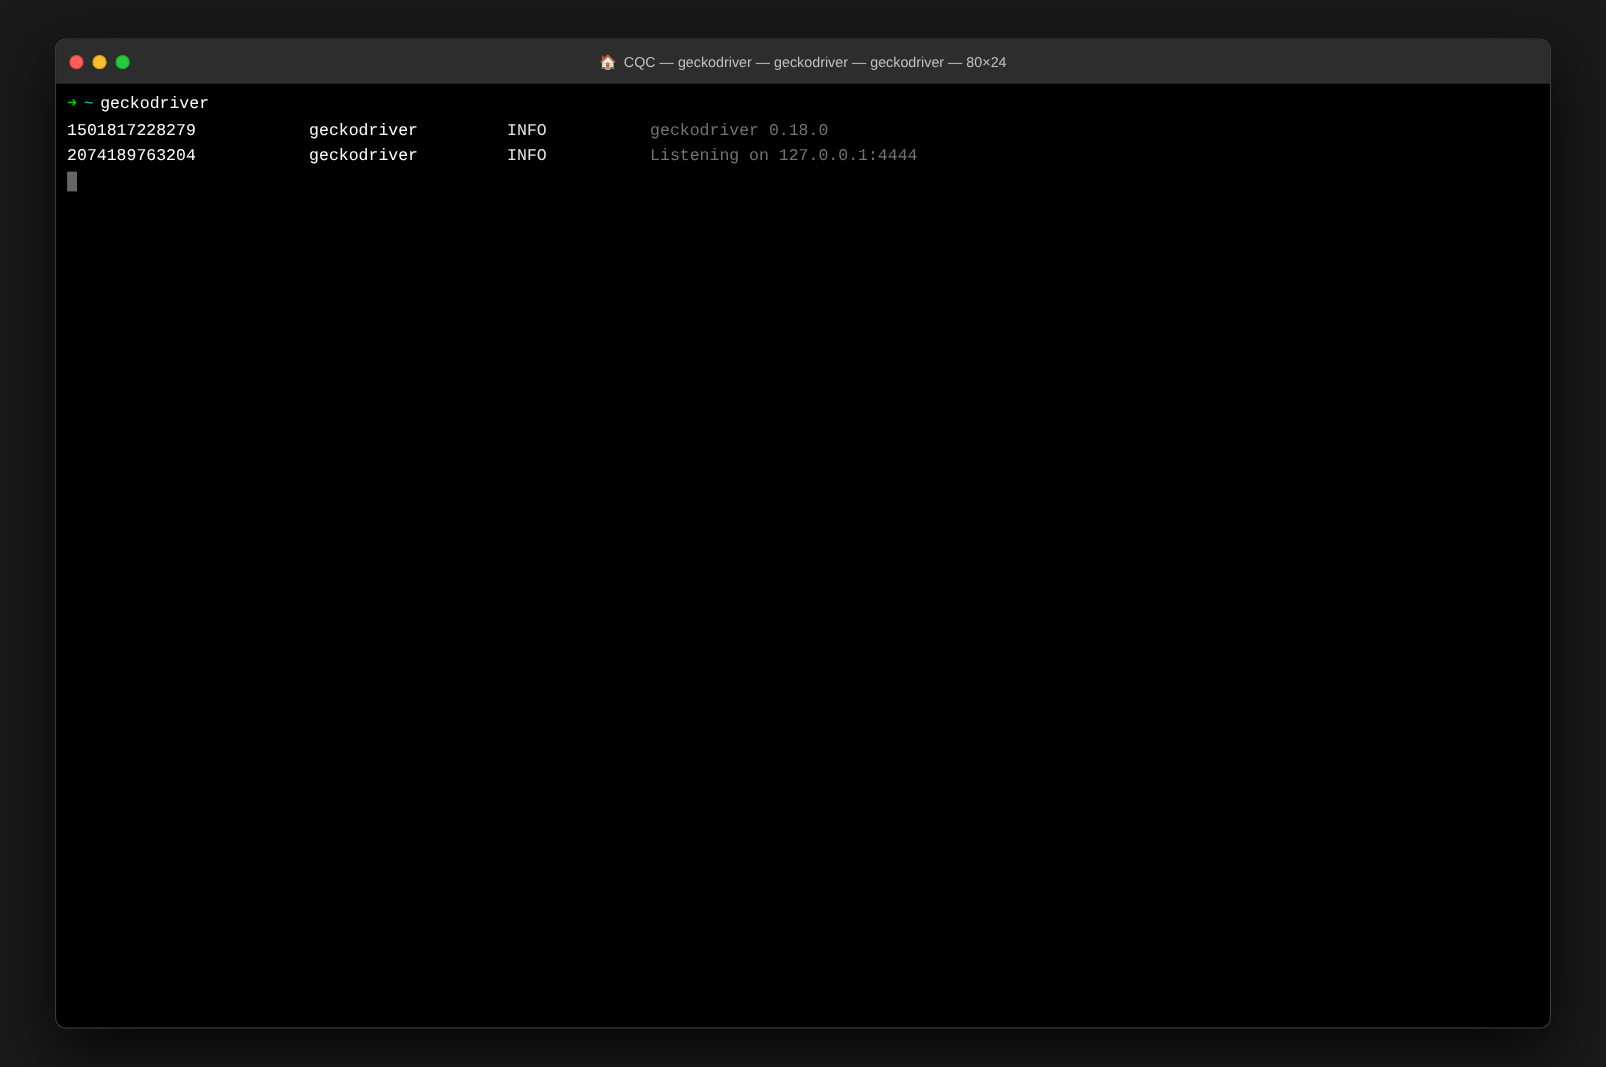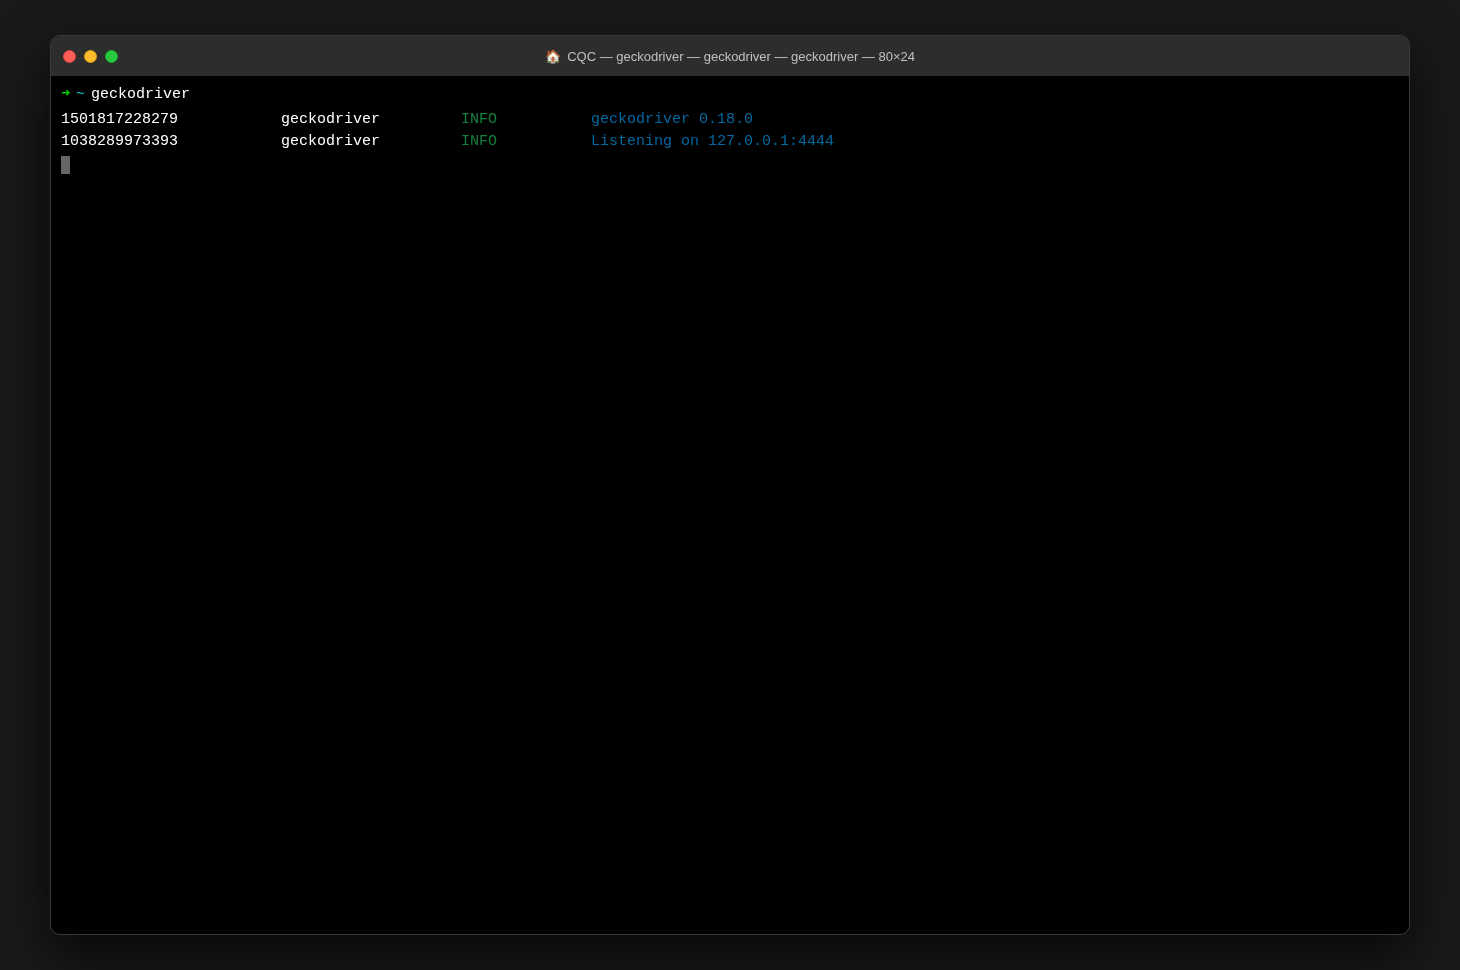--- a/index.html
+++ b/index.html
@@ -127,26 +127,26 @@
       color: #ffffff;
       min-width: 220px;
     }
 
     .log-source {
       color: #ffffff;
       min-width: 180px;
     }
 
     .log-level {
-      color: #15803d;
+      color: #e5e5e5;
       min-width: 130px;
     }
 
     .log-message {
-      color: #0369a1;
+      color: #737373;
       font-family: Liberation Mono, monospace;
     }
 
     .cursor-line {
       display: flex;
       align-items: center;
       margin-top: 2px;
     }
 
     .cursor-block {
@@ -180,21 +180,21 @@
     </div>
 
     <div class="log-line">
       <span class="log-timestamp">1501817228279</span>
       <span class="log-source">geckodriver</span>
       <span class="log-level">INFO</span>
       <span class="log-message">geckodriver 0.18.0</span>
     </div>
 
     <div class="log-line">
-      <span class="log-timestamp">1038289973393</span>
+      <span class="log-timestamp">2074189763204</span>
       <span class="log-source">geckodriver</span>
       <span class="log-level">INFO</span>
       <span class="log-message">Listening on 127.0.0.1:4444</span>
     </div>
 
     <div class="cursor-line">
       <span class="cursor-block"></span>
     </div>
   </div>
 </div>

